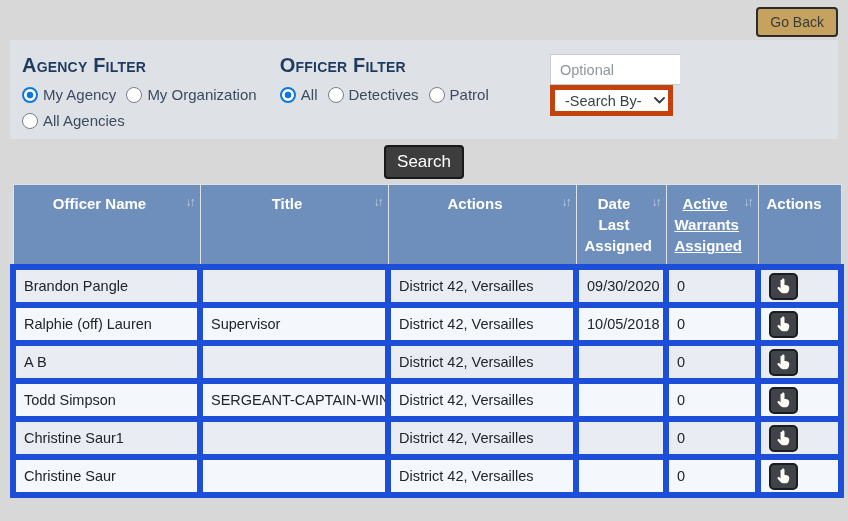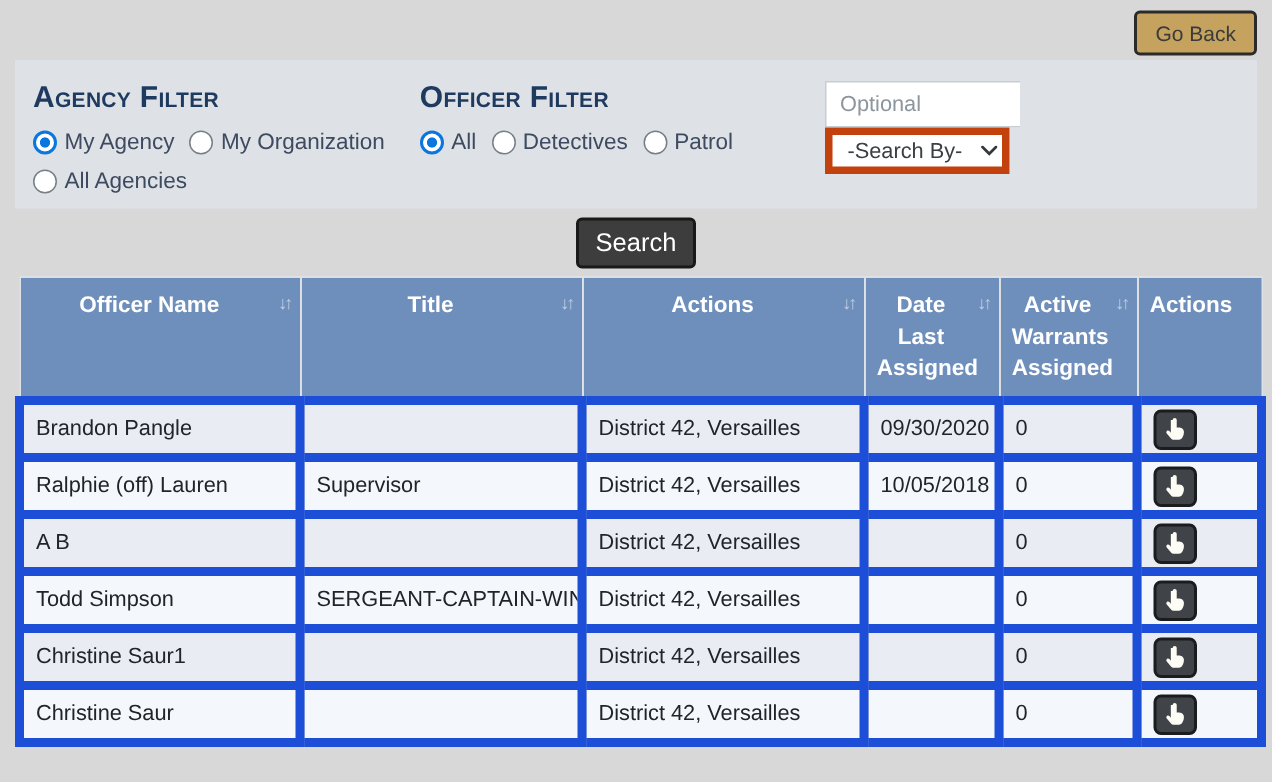--- a/index.html
+++ b/index.html
@@ -157,21 +157,21 @@
     border: 2px solid #1a1c1e;
     border-radius: 5px;
     display: flex; align-items: center; justify-content: center;
     cursor: pointer;
     padding: 0;
   }
   .col-name    { width: 187px; }
   .col-title   { width: 188px; }
   .col-agency  { width: 188px; }
   .col-date    { width: 90px;  }
-  .col-warrants{ width: 92px;  }
+  .col-warrants{ width: 92px; text-decoration: underline;  }
   .col-actions { width: 83px;  }
 </style>
 </head>
 <body>
 
 <div class="topbar">
   <button class="go-back-btn">Go Back</button>
 </div>
 
 <div class="filter-panel">

